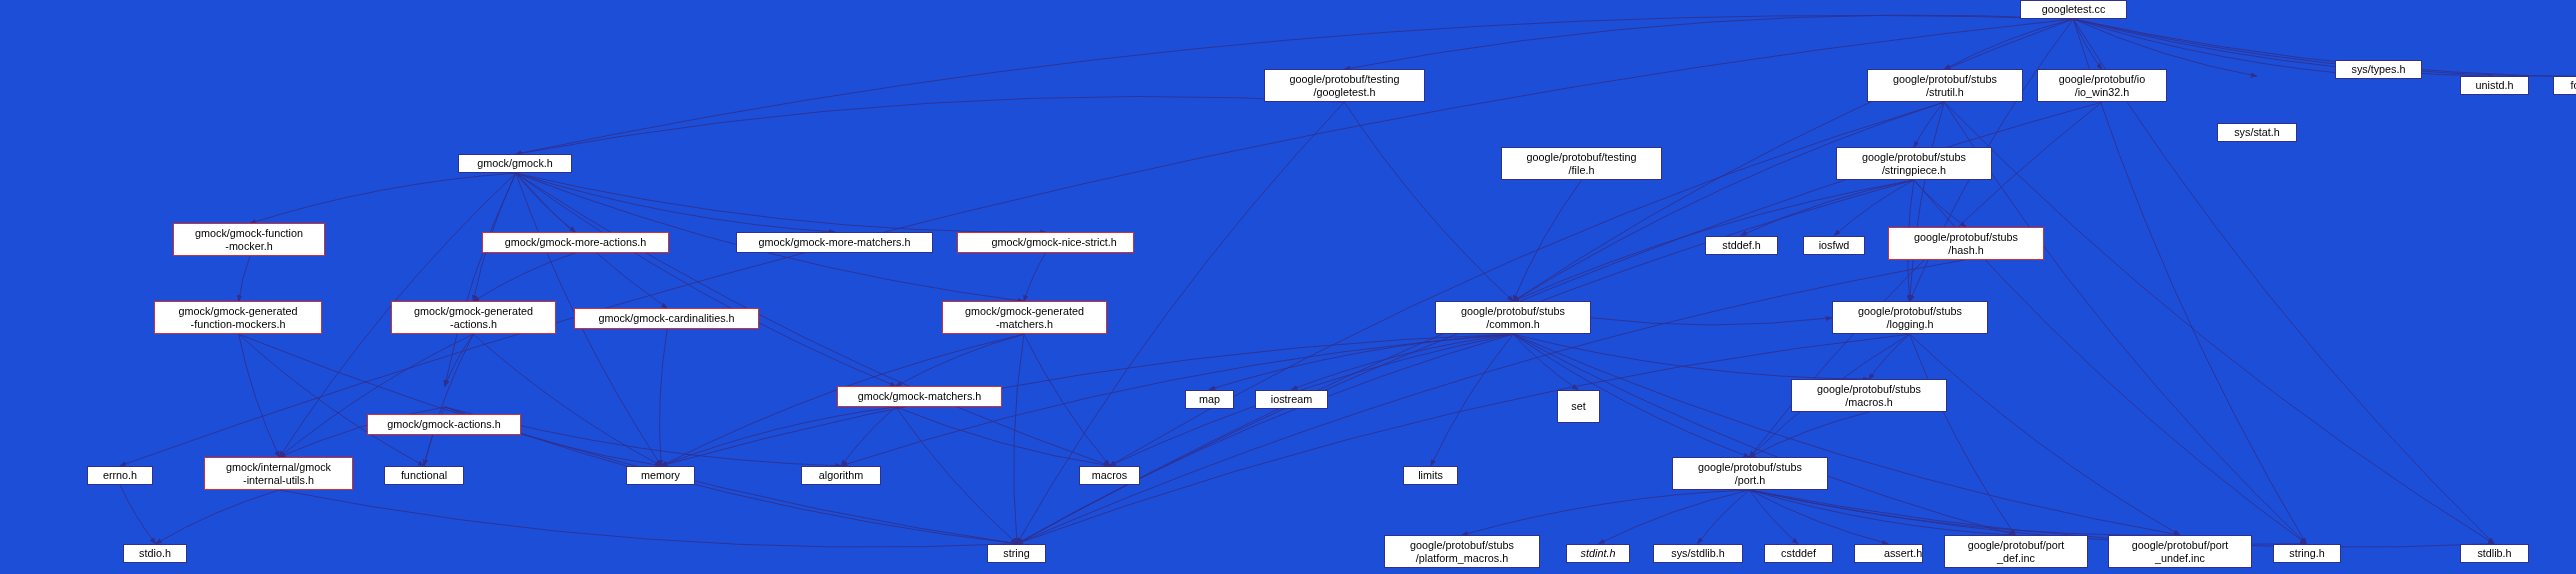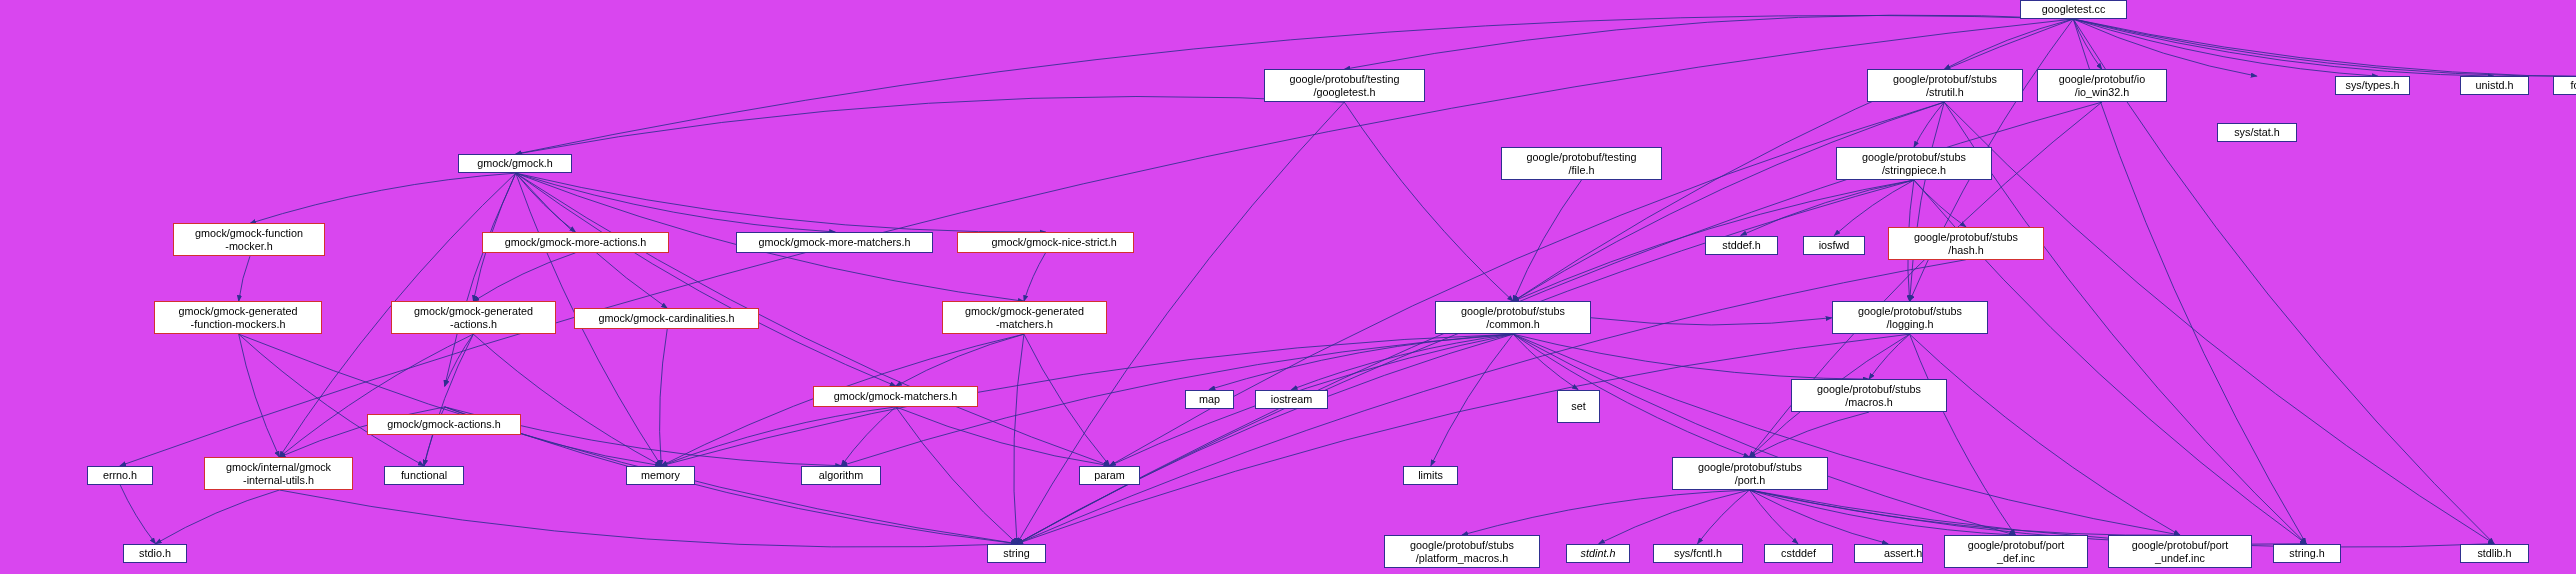--- a/index.html
+++ b/index.html
@@ -4,21 +4,21 @@
 <style>
   html, body {
     margin: 0;
     padding: 0;
     background: #ffffff;
   }
   #canvas {
     position: relative;
     width: 2576px;
     height: 574px;
-    background: #d946ef;
+    background: #1d4ed8;
     font-family: "Liberation Sans", sans-serif;
     overflow: hidden;
   }
   svg.edges {
     position: absolute;
     left: 0;
     top: 0;
     width: 2576px;
     height: 574px;
     pointer-events: none;
@@ -154,21 +154,21 @@
     </svg>
   <div id="nodes">
       <div class="node blk" style="left: 2020px; top: 0px; width: 107px; height: 19px;">googletest.cc</div>
       <div class="node blk" style="left: 1264px; top: 69px; width: 161px; height: 33px;">google/protobuf/testing
 /googletest.h</div>
       <div class="node blk" style="left: 1867px; top: 69px; width: 156px; height: 33px;">google/protobuf/stubs
 /strutil.h</div>
       <div class="node blk" style="left: 2037px; top: 69px; width: 130px; height: 33px;">google/protobuf/io
 /io_win32.h</div>
       <div class="node blk" style="left: 2217px; top: 76px; width: 80px; height: 19px; margin-top: 47px;">sys/stat.h</div>
-      <div class="node blk" style="left: 2335px; top: 76px; width: 75px; height: 19px;">sys/types.h</div>
+      <div class="node blk" style="left: 2335px; top: 60px; width: 87px; height: 19px;">sys/types.h</div>
       <div class="node blk" style="left: 2460px; top: 76px; width: 69px; height: 19px;">unistd.h</div>
       <div class="node blk" style="left: 2553px; top: 76px; width: 64px; height: 19px;">fcntl.h</div>
       <div class="node blk" style="left: 458px; top: 154px; width: 114px; height: 19px;">gmock/gmock.h</div>
       <div class="node blk" style="left: 1501px; top: 147px; width: 161px; height: 33px;">google/protobuf/testing
 /file.h</div>
       <div class="node blk" style="left: 1836px; top: 147px; width: 156px; height: 33px;">google/protobuf/stubs
 /stringpiece.h</div>
       <div class="node red" style="left: 173px; top: 223px; width: 152px; height: 33px;">gmock/gmock-function
 -mocker.h</div>
       <div class="node red" style="left: 482px; top: 232px; width: 187px; height: 21px;">gmock/gmock-more-actions.h</div>
@@ -183,42 +183,42 @@
       <div class="node red" style="left: 391px; top: 301px; width: 165px; height: 33px;">gmock/gmock-generated
 -actions.h</div>
       <div class="node red" style="left: 574px; top: 308px; width: 185px; height: 21px;">gmock/gmock-cardinalities.h</div>
       <div class="node red" style="left: 942px; top: 301px; width: 165px; height: 33px;">gmock/gmock-generated
 -matchers.h</div>
       <div class="node blk" style="left: 1435px; top: 301px; width: 156px; height: 33px;">google/protobuf/stubs
 /common.h</div>
       <div class="node blk" style="left: 1832px; top: 301px; width: 156px; height: 33px;">google/protobuf/stubs
 /logging.h</div>
       <div class="node red" style="left: 367px; top: 386px; width: 154px; height: 21px; margin-top: 28px;">gmock/gmock-actions.h</div>
-      <div class="node red" style="left: 813px; top: 386px; width: 165px; height: 21px;">gmock/gmock-matchers.h</div>
+      <div class="node red" style="left: 837px; top: 386px; width: 165px; height: 21px;">gmock/gmock-matchers.h</div>
       <div class="node blk" style="left: 1185px; top: 390px; width: 49px; height: 19px;">map</div>
       <div class="node blk" style="left: 1255px; top: 390px; width: 73px; height: 19px;">iostream</div>
       <div class="node blk" style="left: 1557px; top: 390px; width: 43px; height: 33px;">set</div>
       <div class="node blk" style="left: 1791px; top: 379px; width: 156px; height: 33px;">google/protobuf/stubs
 /macros.h</div>
       <div class="node blk" style="left: 87px; top: 466px; width: 66px; height: 19px;">errno.h</div>
       <div class="node red" style="left: 204px; top: 457px; width: 149px; height: 33px;">gmock/internal/gmock
 -internal-utils.h</div>
       <div class="node blk" style="left: 384px; top: 466px; width: 80px; height: 19px;">functional</div>
       <div class="node blk" style="left: 626px; top: 466px; width: 69px; height: 19px;">memory</div>
       <div class="node blk" style="left: 801px; top: 466px; width: 80px; height: 19px;">algorithm</div>
-      <div class="node blk" style="left: 1079px; top: 466px; width: 61px; height: 19px;">param</div>
+      <div class="node blk" style="left: 1079px; top: 466px; width: 61px; height: 19px;">macros</div>
       <div class="node blk" style="left: 1403px; top: 466px; width: 55px; height: 19px;">limits</div>
       <div class="node blk" style="left: 1672px; top: 457px; width: 156px; height: 33px;">google/protobuf/stubs
 /port.h</div>
       <div class="node blk" style="left: 123px; top: 544px; width: 64px; height: 19px;">stdio.h</div>
       <div class="node blk" style="left: 987px; top: 544px; width: 59px; height: 19px;">string</div>
       <div class="node blk" style="left: 1384px; top: 535px; width: 156px; height: 33px;">google/protobuf/stubs
 /platform_macros.h</div>
       <div class="node blk" style="left: 1566px; top: 544px; width: 64px; height: 19px; font-style: italic;">stdint.h</div>
-      <div class="node blk" style="left: 1653px; top: 544px; width: 90px; height: 19px;">sys/fcntl.h</div>
+      <div class="node blk" style="left: 1653px; top: 544px; width: 90px; height: 19px;">sys/stdlib.h</div>
       <div class="node blk" style="left: 1764px; top: 544px; width: 69px; height: 19px;">cstddef</div>
       <div class="node blk" style="left: 1854px; top: 544px; width: 69px; height: 19px; padding-left: 31px;">assert.h</div>
       <div class="node blk" style="left: 1944px; top: 535px; width: 144px; height: 33px;">google/protobuf/port
 _def.inc</div>
       <div class="node blk" style="left: 2108px; top: 535px; width: 144px; height: 33px;">google/protobuf/port
 _undef.inc</div>
       <div class="node blk" style="left: 2273px; top: 544px; width: 68px; height: 19px;">string.h</div>
       <div class="node blk" style="left: 2460px; top: 544px; width: 69px; height: 19px;">stdlib.h</div>
     </div>
 </div>

